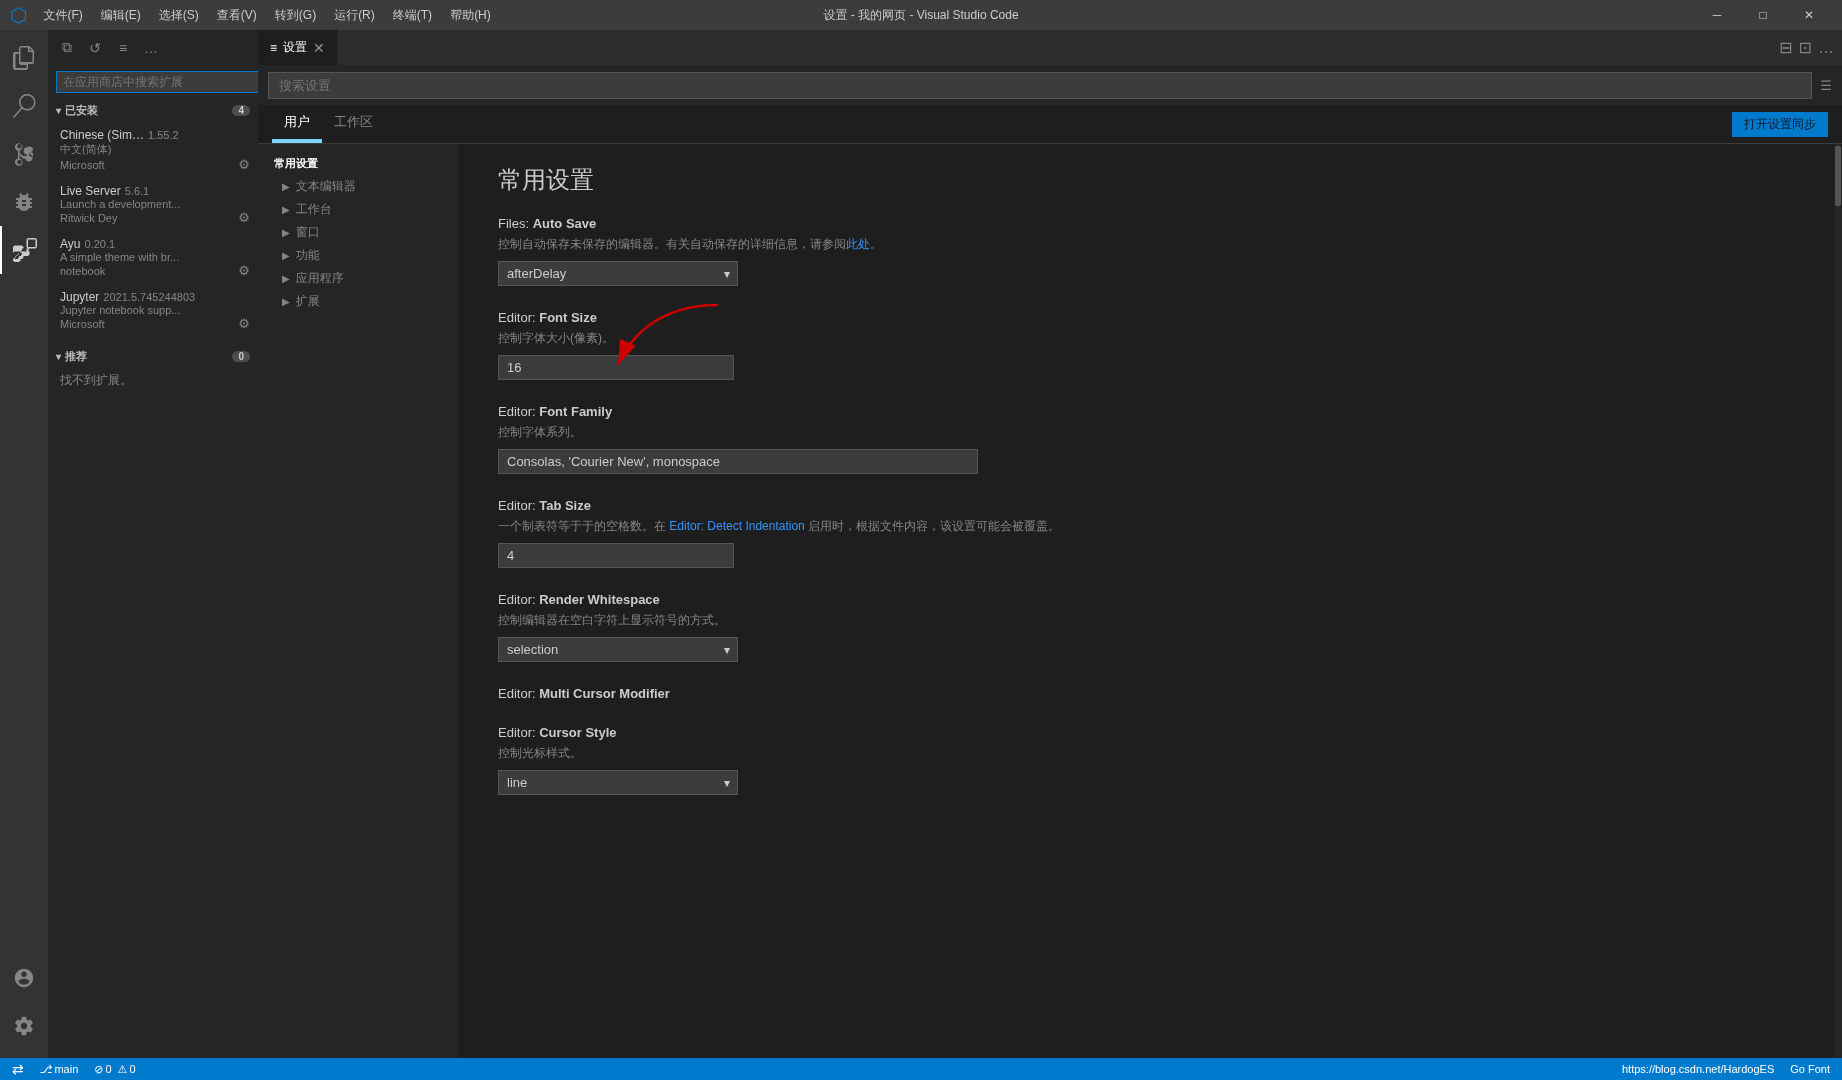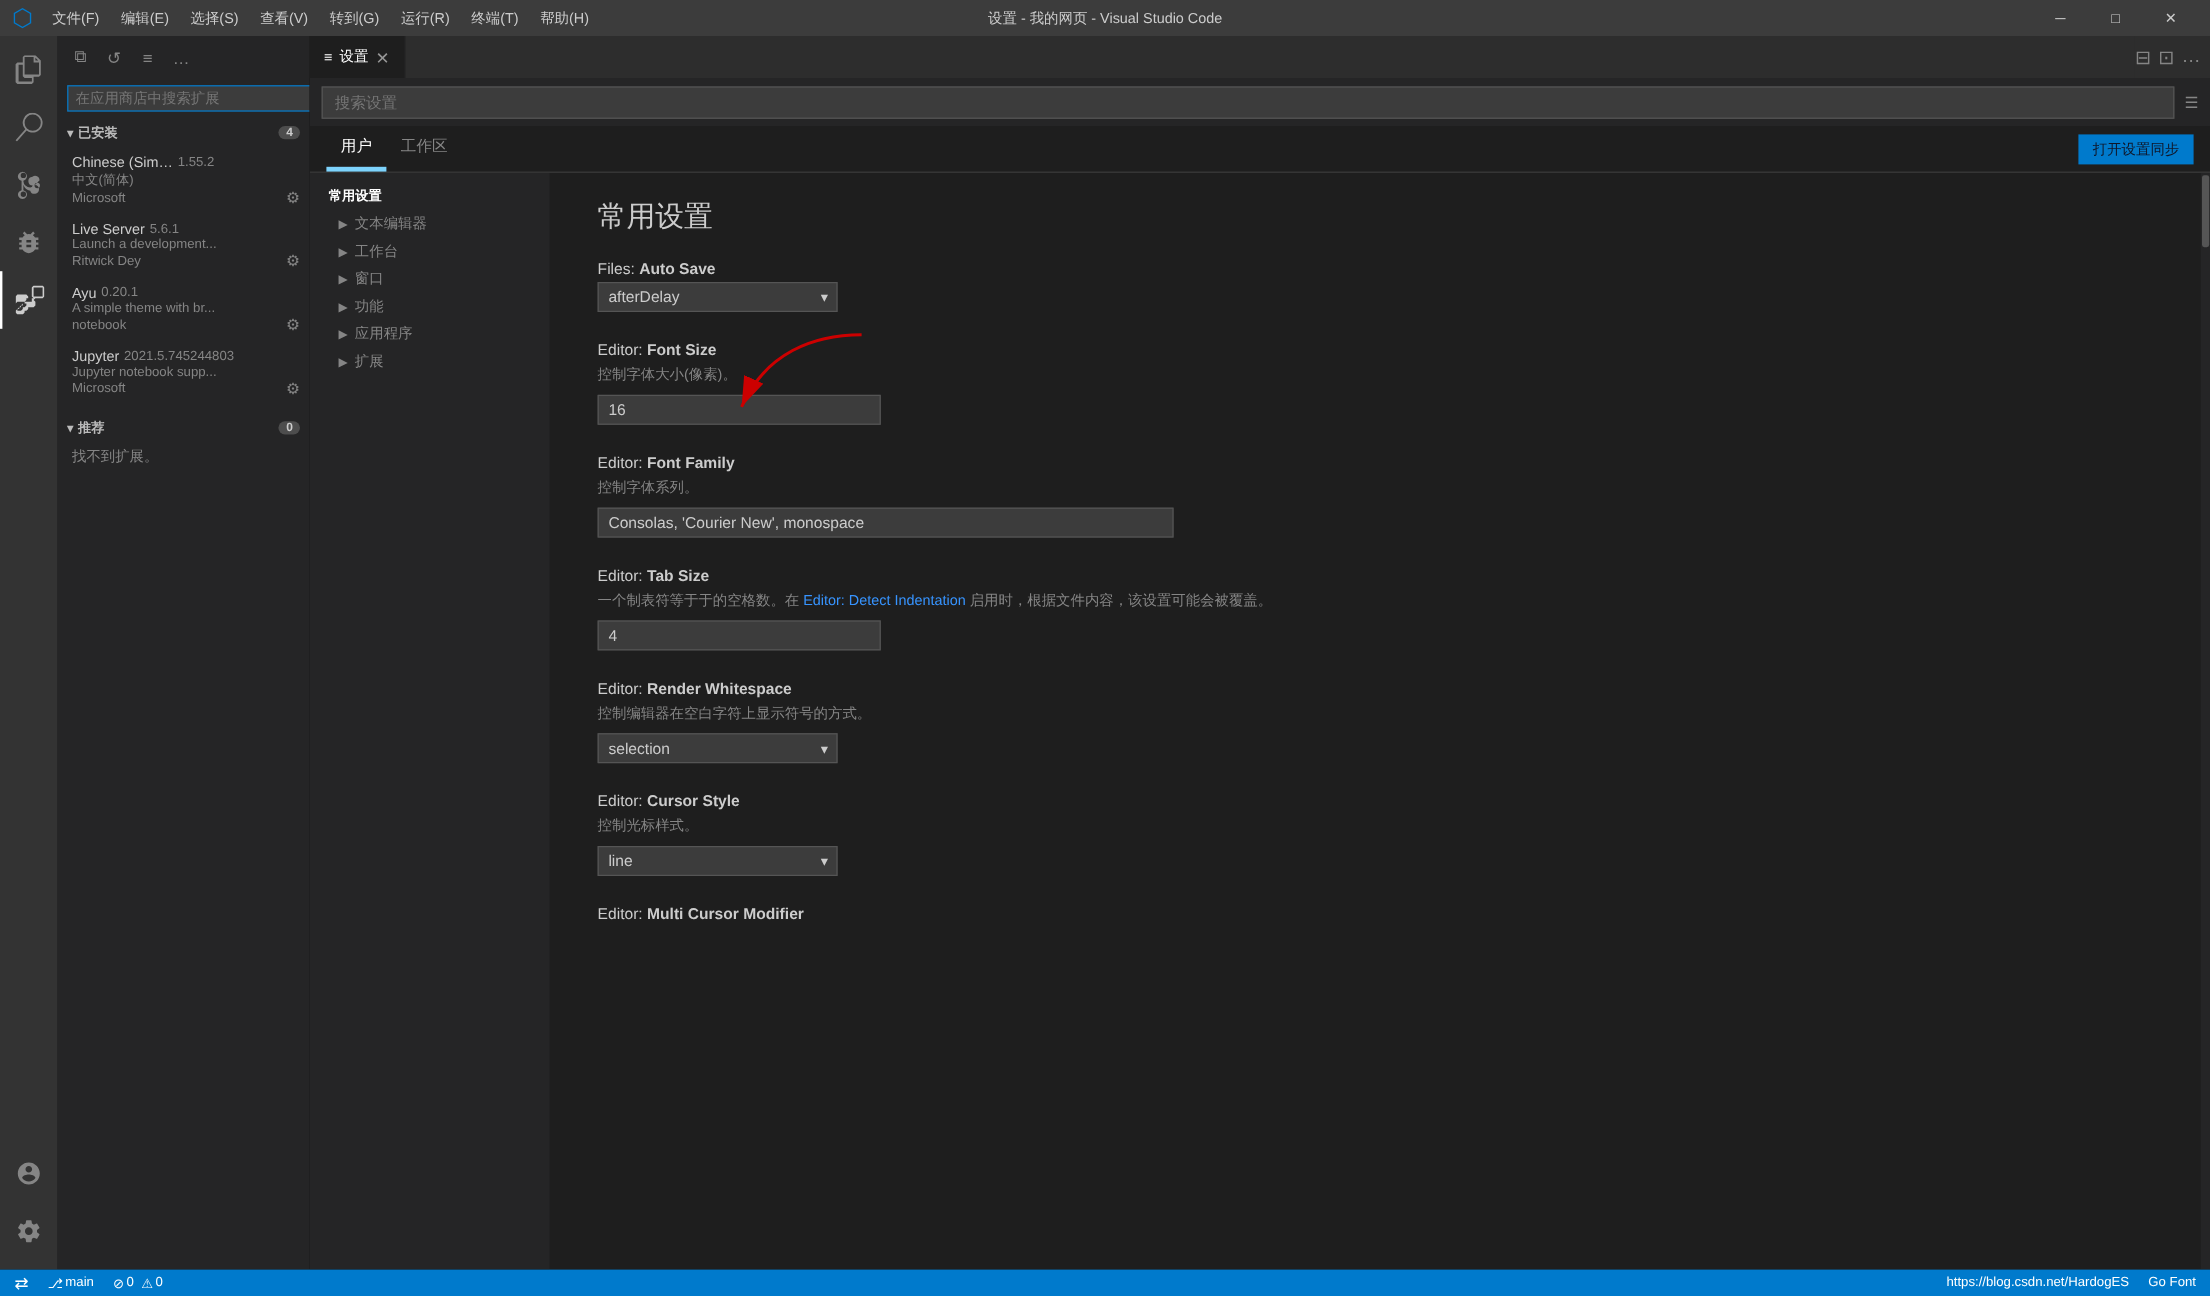--- a/index.html
+++ b/index.html
@@ -385,21 +385,21 @@
       width: 480px;
       background: #3c3c3c;
       border: 1px solid #555;
       color: #cccccc;
       padding: 4px 8px;
       font-size: 13px;
       outline: none;
     }
     .select-wrapper {
       position: relative;
-      width: 200px;
+      width: 240px;
       display: inline-block;
     }
     .select-wrapper::after {
       content: '▾';
       position: absolute;
       right: 8px;
       top: 50%;
       transform: translateY(-50%);
       color: #cccccc;
       pointer-events: none;
@@ -680,20 +680,23 @@
           </div>
         </div>
 
         <div class="settings-content">
           <h2 class="settings-section-title">常用设置</h2>
 
           <div class="setting-item">
             <div class="setting-label">
               <span>Files: </span><strong>Auto Save</strong>
             </div>
+            <div class="setting-desc">
+              <span>控制自动保存未保存的编辑器。有关自动保存的详细信息，请参阅</span><a href="#">此处</a><span>。</span>
+            </div>
             <div class="select-wrapper">
               <select>
                 <option value="afterDelay" selected="">afterDelay</option>
                 <option value="off">off</option>
                 <option value="onFocusChange">onFocusChange</option>
                 <option value="onWindowChange">onWindowChange</option>
               </select>
             </div>
           </div>
 
@@ -745,41 +748,41 @@
                 <option value="boundary">boundary</option>
                 <option value="selection" selected="">selection</option>
                 <option value="trailing">trailing</option>
                 <option value="all">all</option>
               </select>
             </div>
           </div>
 
           <div class="setting-item">
             <div class="setting-label">
+              <span>Editor: </span><strong>Multi Cursor Modifier</strong>
+            </div>
+          </div>
+
+          <div class="setting-item">
+            <div class="setting-label">
               <span>Editor: </span><strong>Cursor Style</strong>
             </div>
             <div class="setting-desc">控制光标样式。</div>
             <div class="select-wrapper">
               <select>
                 <option value="line" selected="">line</option>
                 <option value="block">block</option>
                 <option value="underline">underline</option>
                 <option value="line-thin">line-thin</option>
                 <option value="block-outline">block-outline</option>
                 <option value="underline-thin">underline-thin</option>
               </select>
             </div>
           </div>
 
-          <div class="setting-item">
-            <div class="setting-label">
-              <span>Editor: </span><strong>Multi Cursor Modifier</strong>
-            </div>
-          </div>
-
         </div>
 
         <div class="right-scrollbar">
           <div class="right-scrollbar-thumb"></div>
         </div>
 
       </div>
     </div>
   </div>
 </div>

